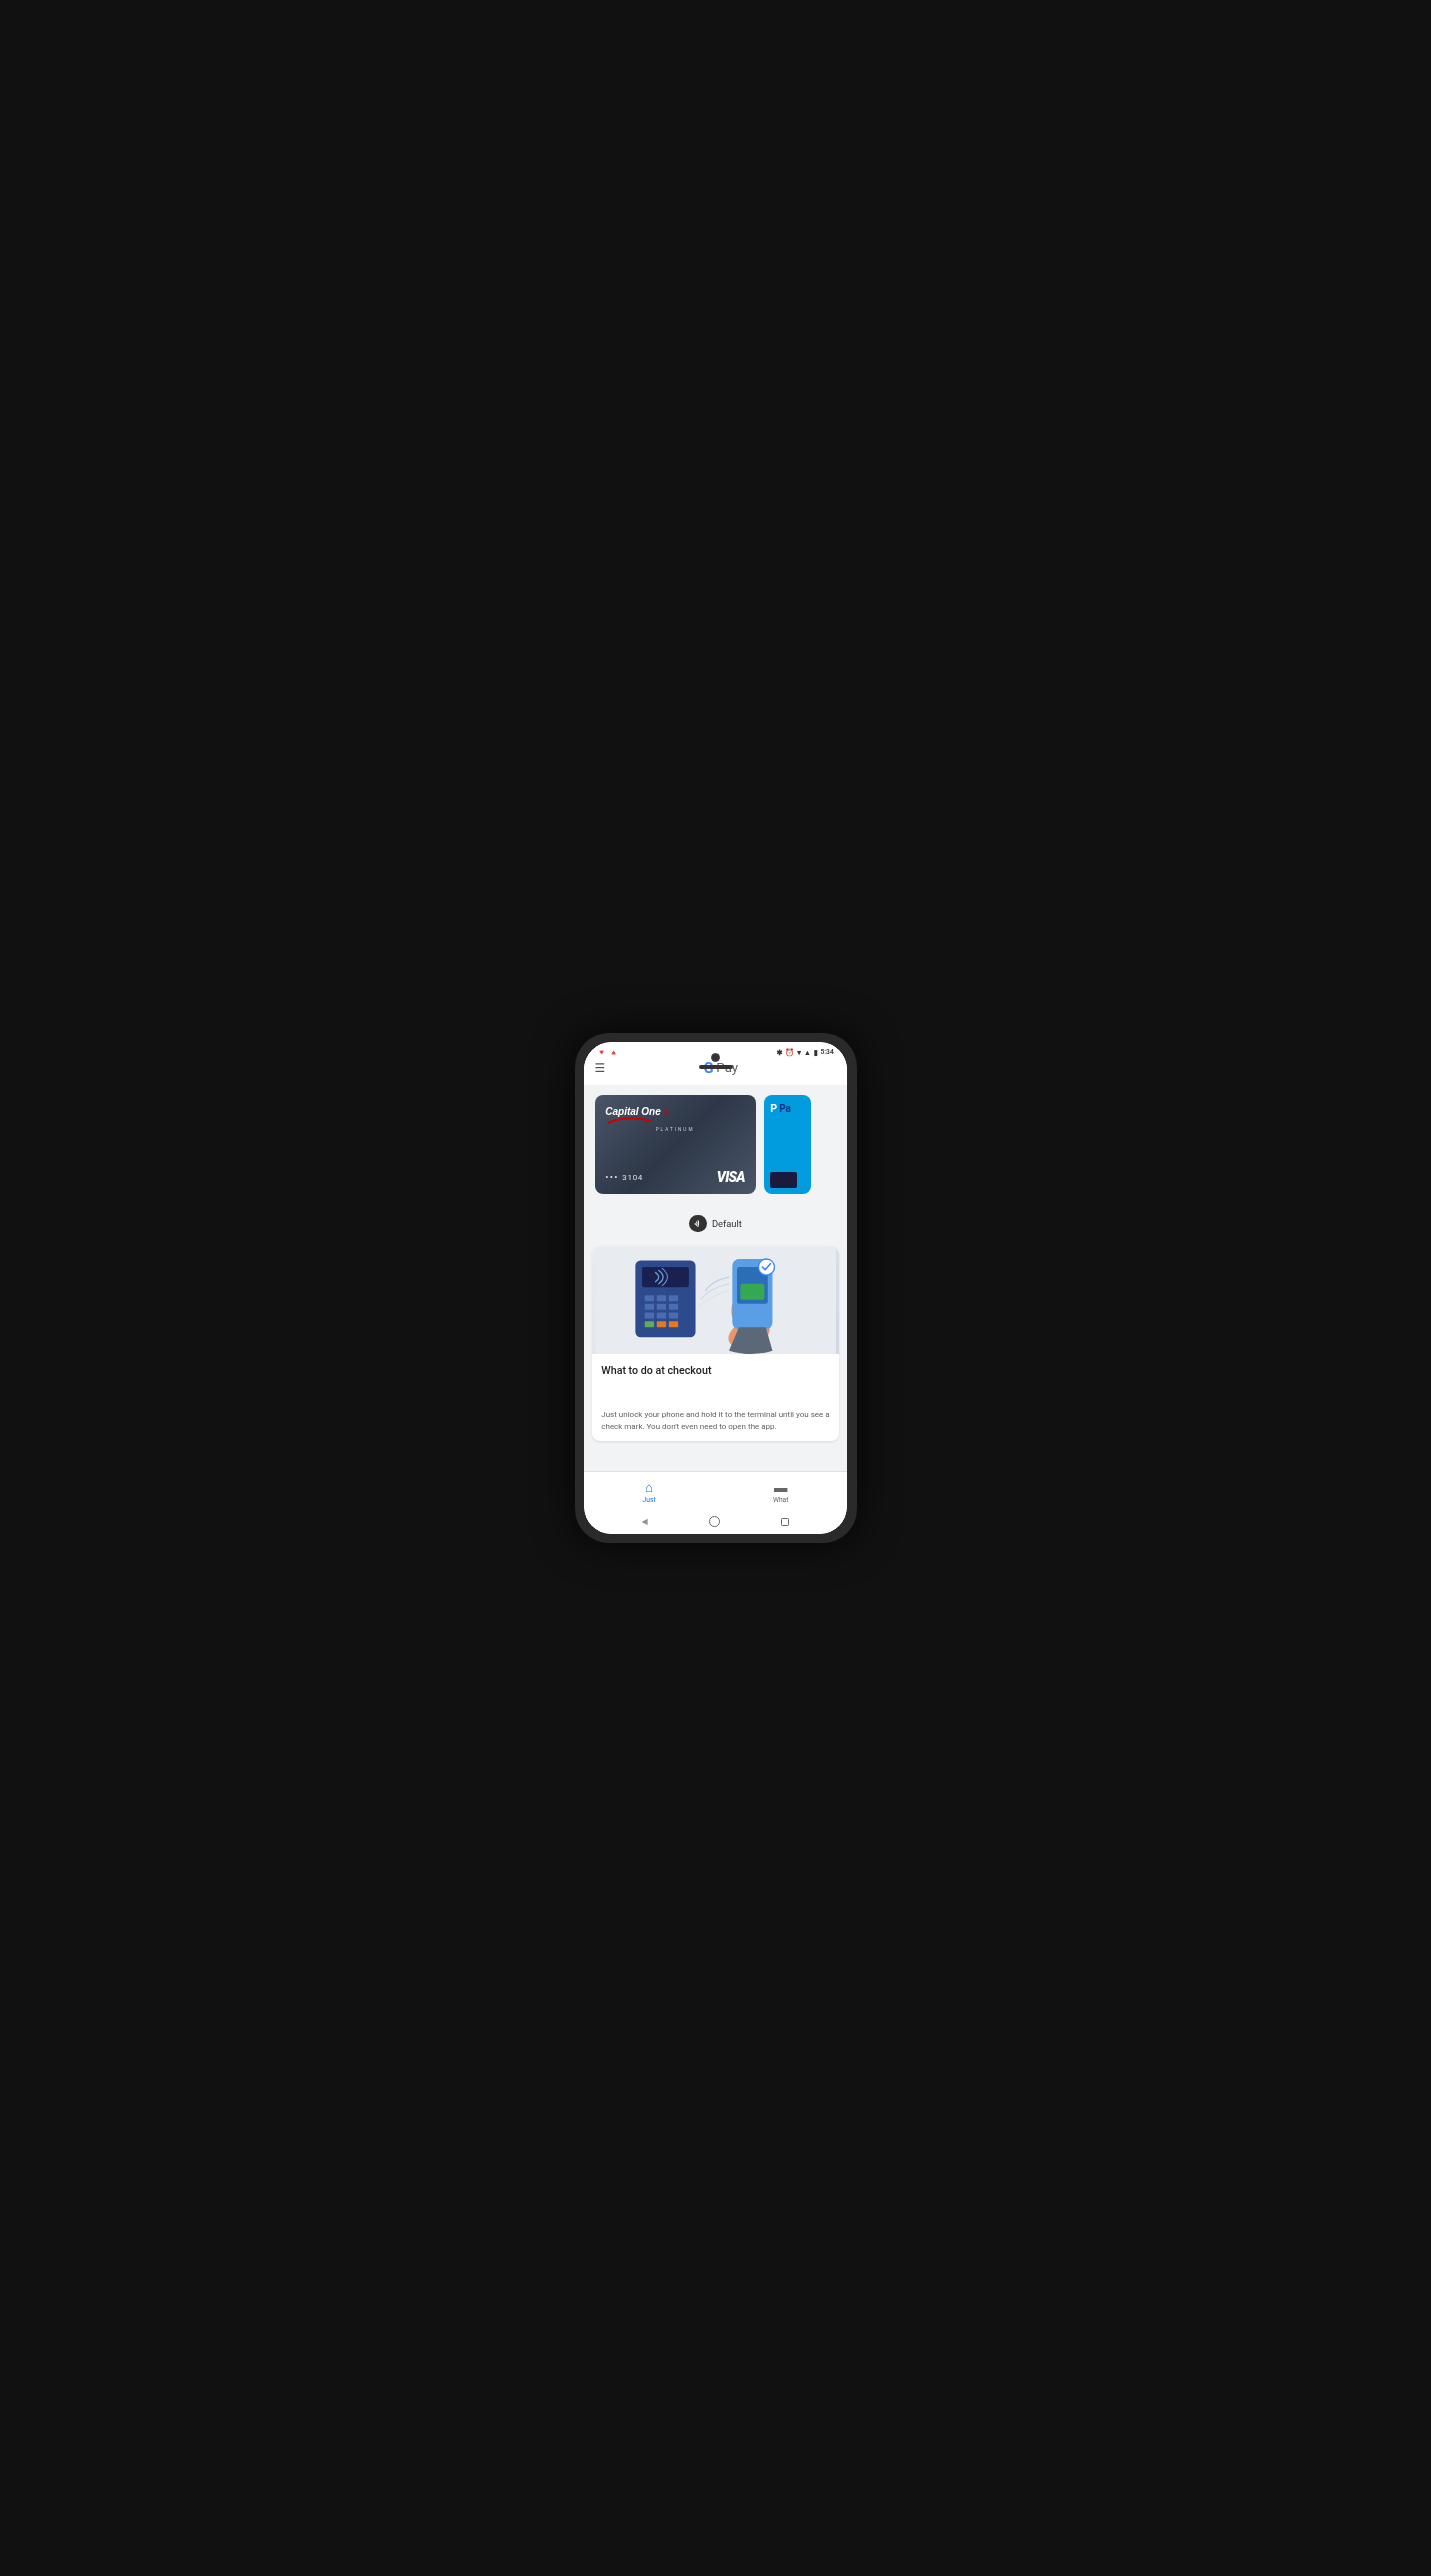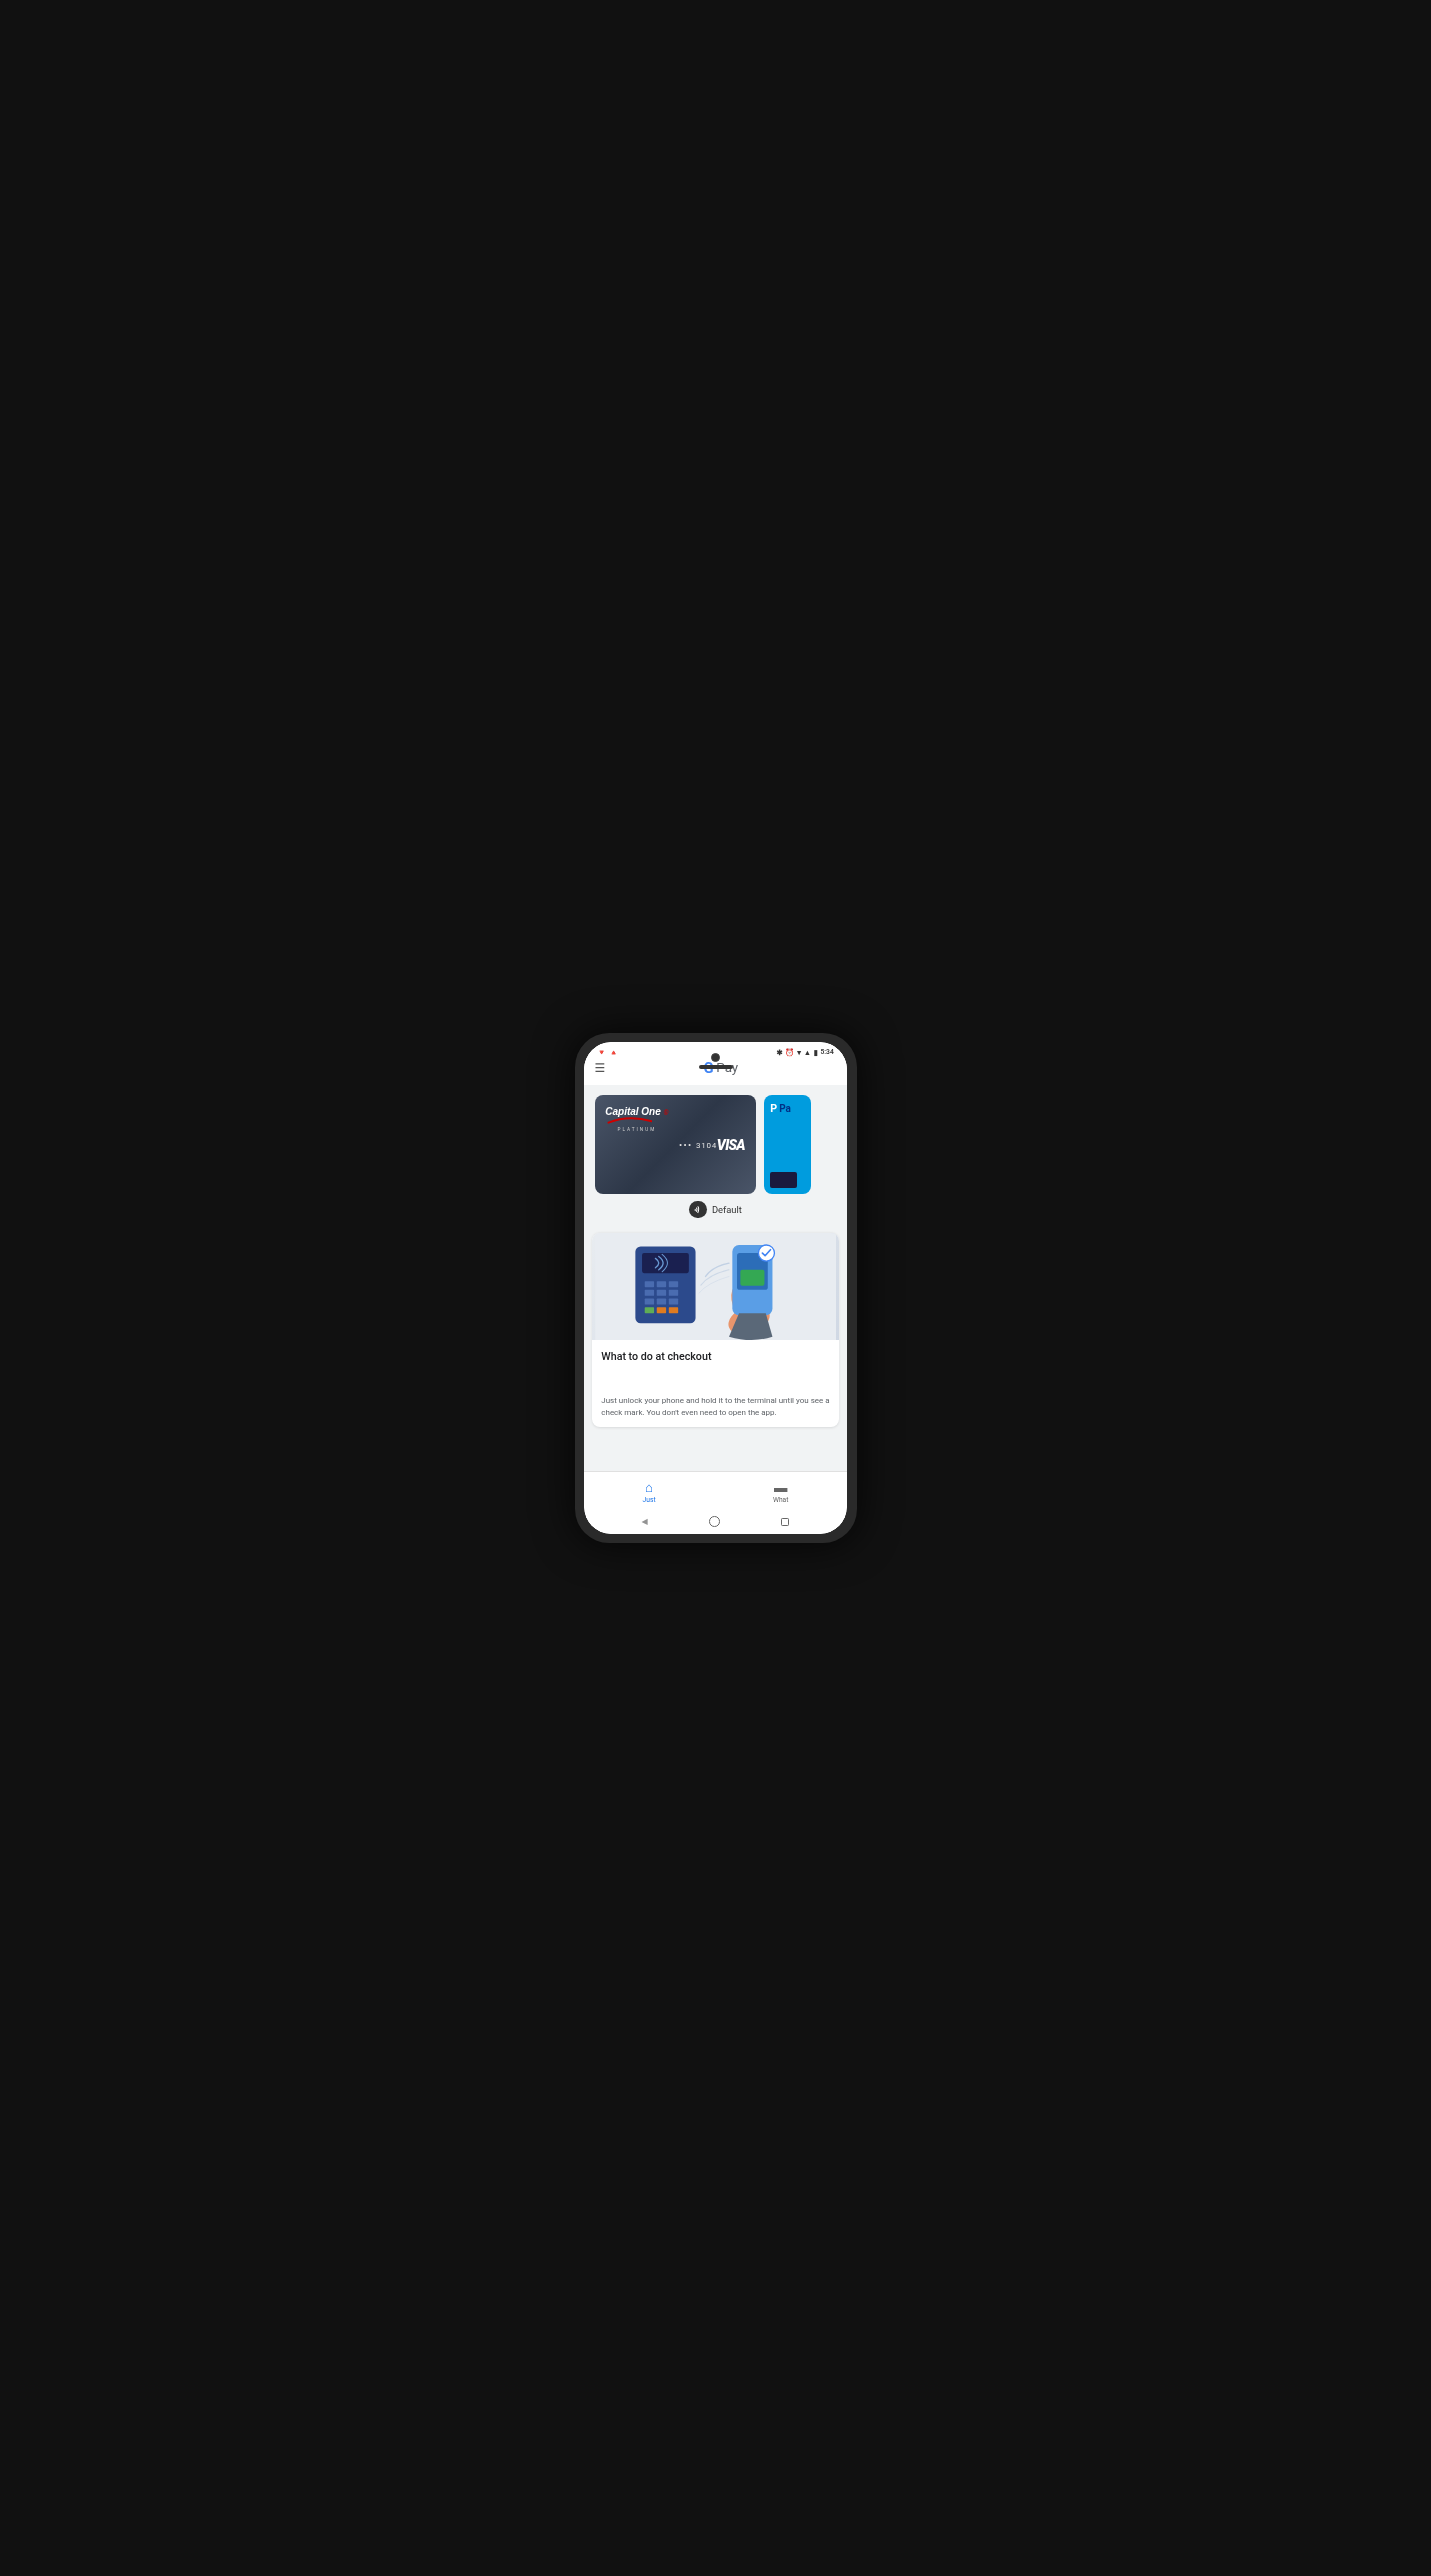--- a/index.html
+++ b/index.html
@@ -151,21 +151,21 @@
       overflow: hidden;
     }
 
     .credit-card {
       min-width: 161px;
       height: 99px;
       border-radius: 8px;
       position: relative;
       flex-shrink: 0;
       display: flex;
-      flex-direction: row;
+      flex-direction: column;
       justify-content: space-between;
       padding: 9.4px 10.7px;
     }
 
     .card-capital-one {
       background: linear-gradient(135deg, #4a5568 0%, #2d3748 50%, #4a5568 100%);
     }
 
     .capital-one-subtitle {
       font-size: 4.7px;
@@ -196,20 +196,21 @@
     }
 
     
     .default-label {
       display: flex;
       align-items: center;
       justify-content: center;
       gap: 5.4px;
       padding: 6.7px 0 9.4px;
       background: #f1f3f4;
+      margin-top: 14px;
     }
 
     .nfc-icon {
       width: 17.4px;
       height: 17.4px;
       background: #333;
       border-radius: 50%;
       display: flex;
       align-items: center;
       justify-content: center;

